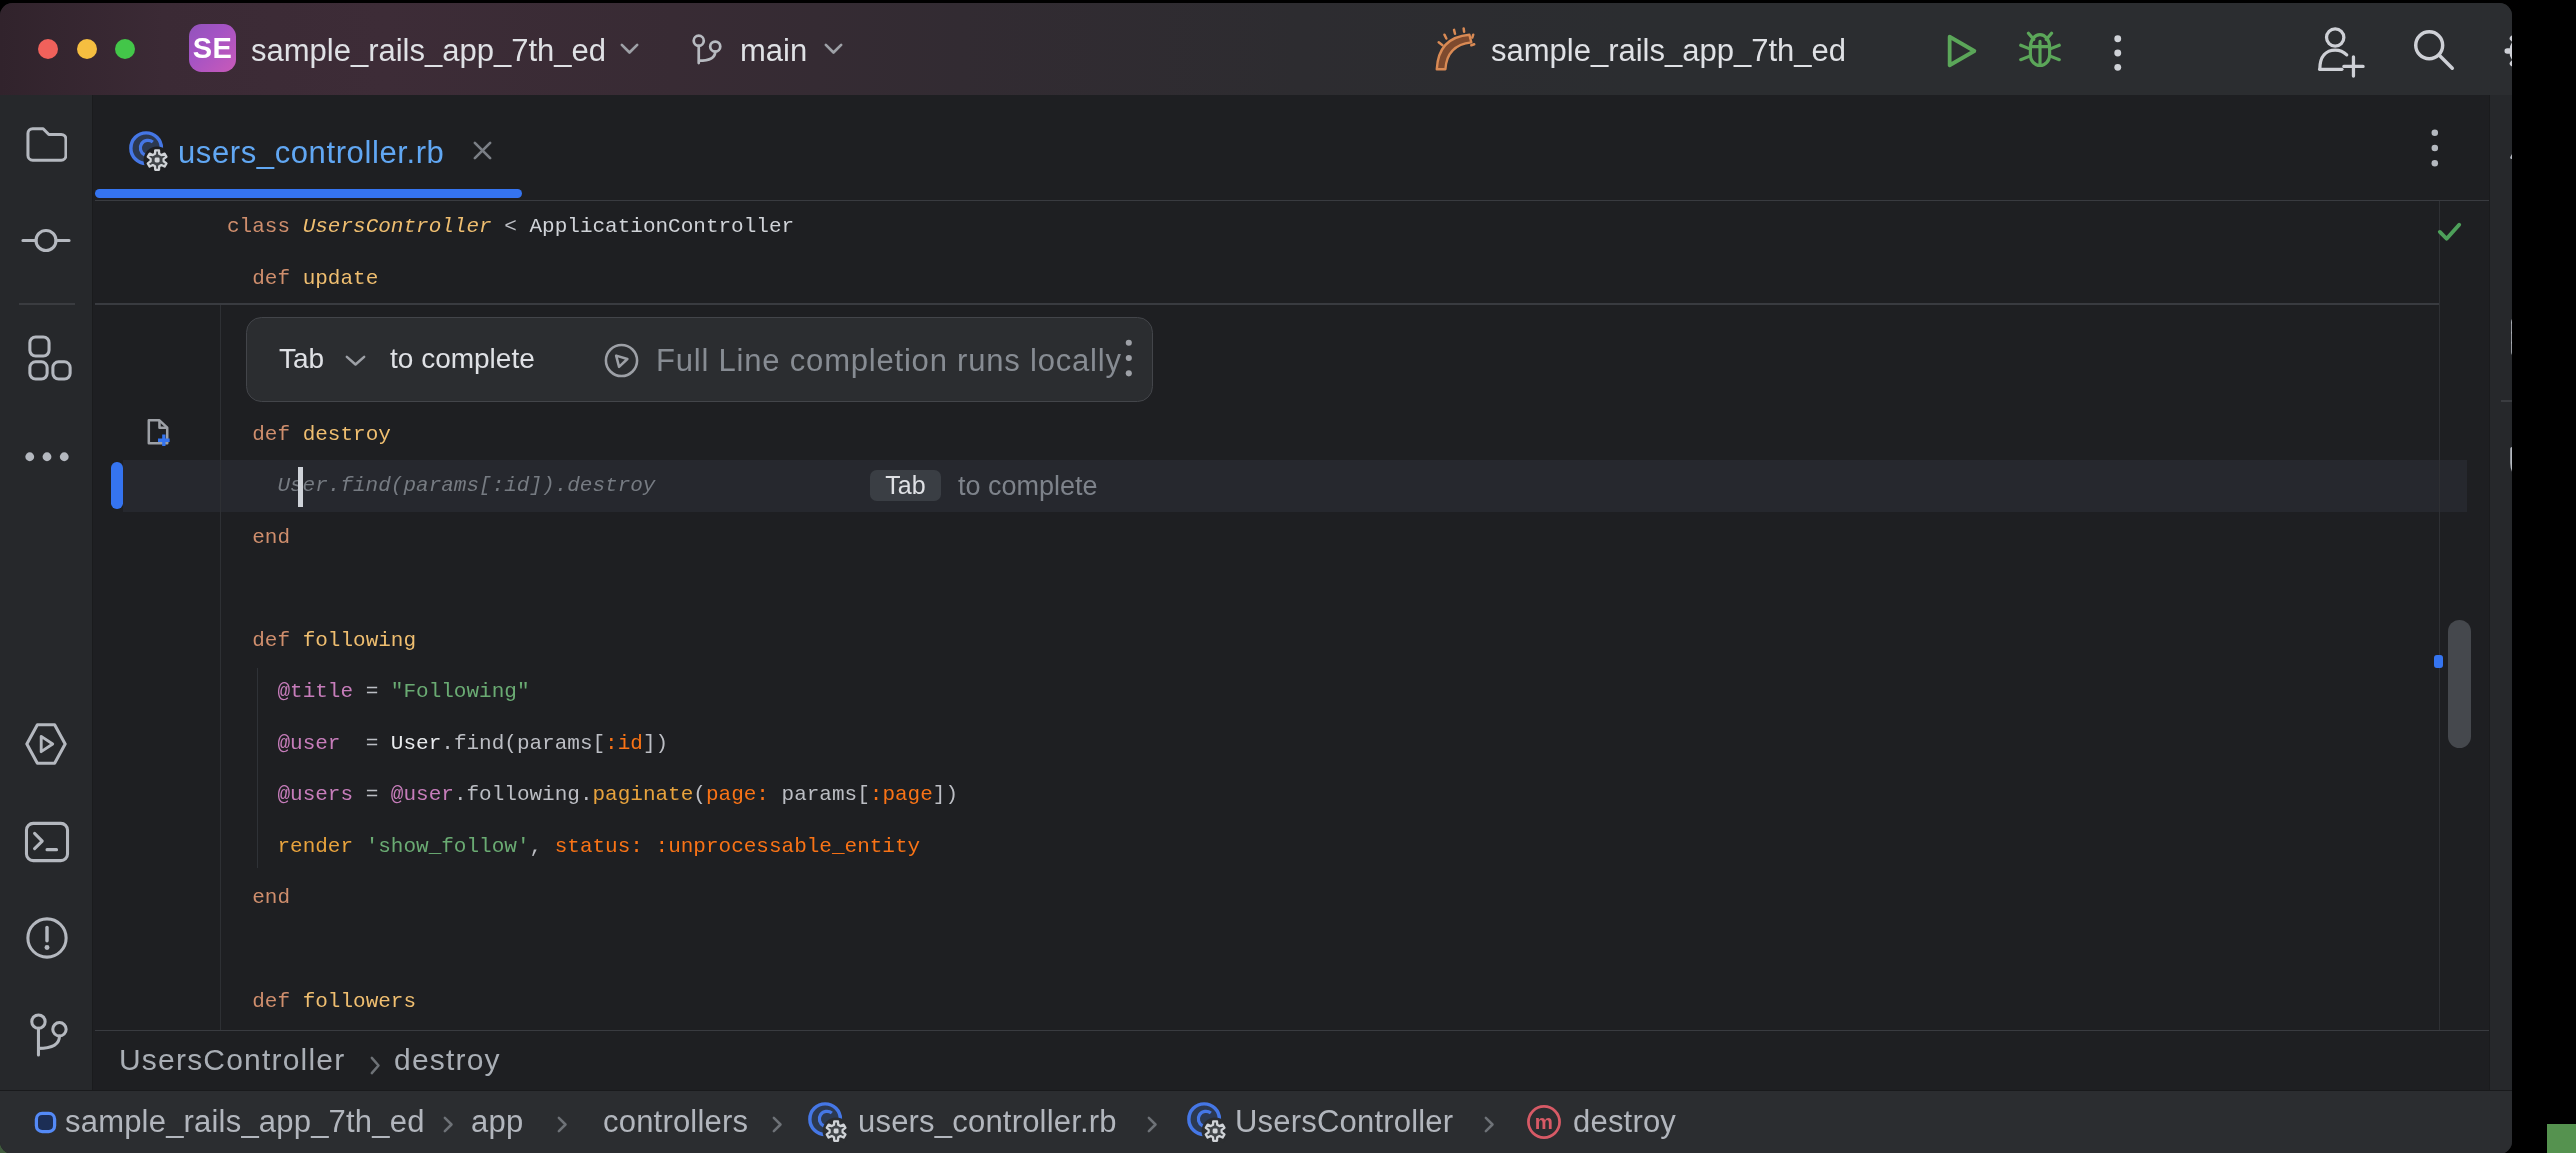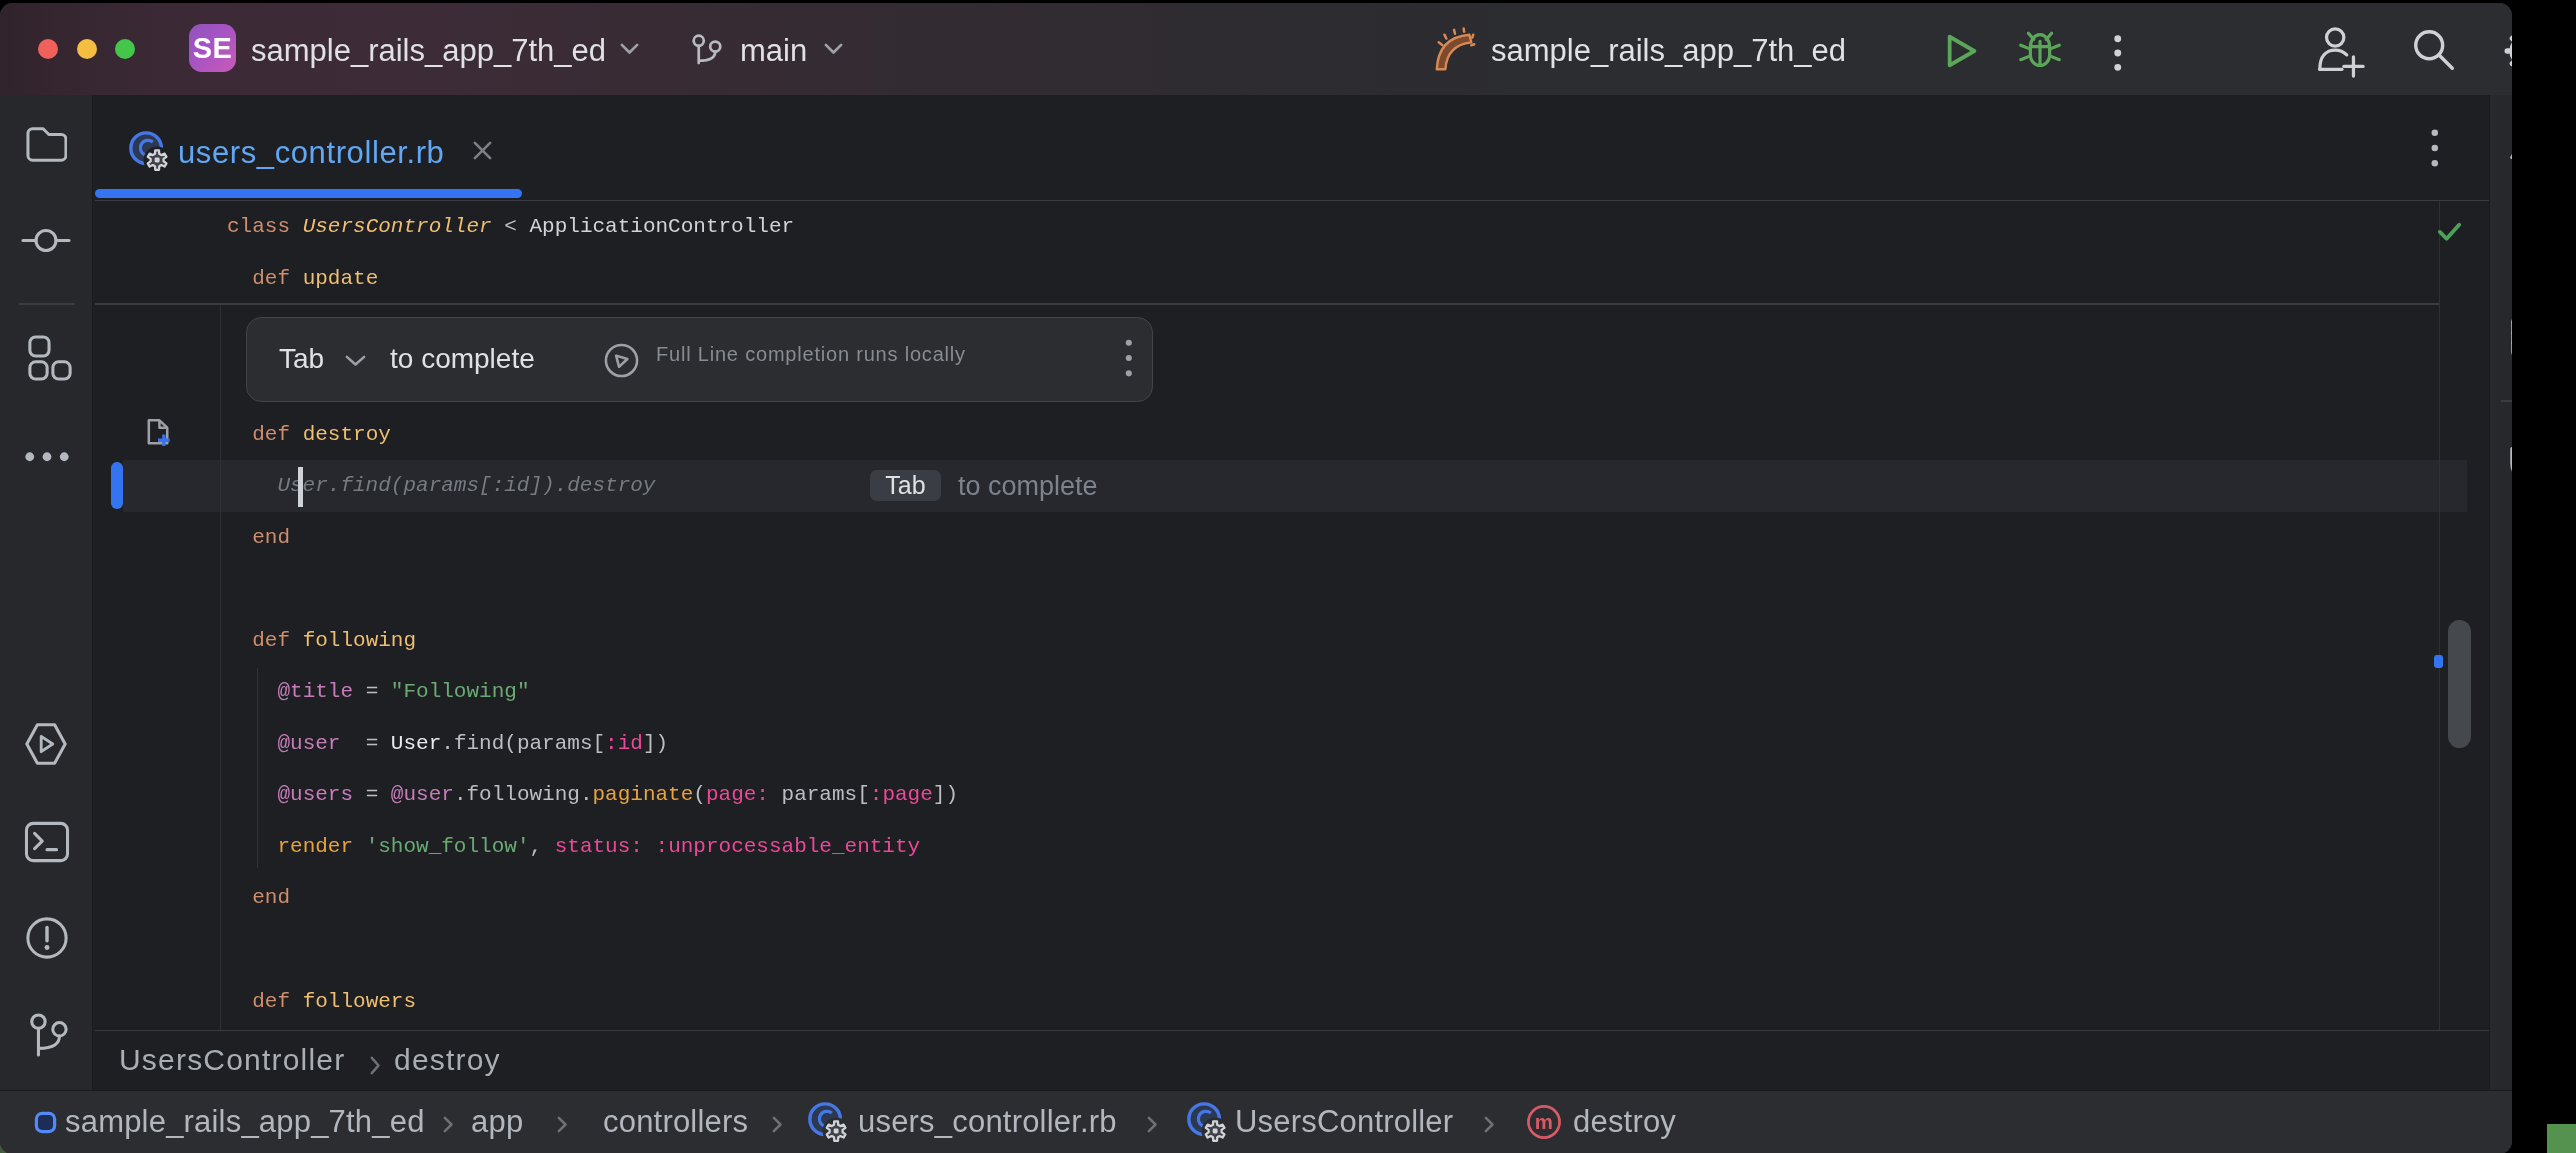--- a/index.html
+++ b/index.html
@@ -31,21 +31,21 @@
   #tabbar-border { position:absolute; left:0; top:105px; width:2394px; height:1px; background:#393b40; }
   #tab-label { position:absolute; left:83px; top:40px; font-size:31px; letter-spacing:0.6px; color:#61a7f3; }
   
   #editor { position:absolute; left:95px; top:198px; width:2394px; height:829px; background:#1e1f22; }
   .cl { position:absolute; left:132px; height:52px; line-height:52px; white-space:pre;
         font-family:"Liberation Mono", monospace; font-size:21px; color:#bcbec4; }
   .kw { color:#cf8e6d; }
   .fn { color:#efbe70; }
   .iv { color:#c77dbb; }
   .st { color:#6aab73; }
-  .sym { color:#ec4899; }
+  .sym { color:#f97316; }
   .dsl { color:#e8a33d; }
   .ghost { color:#767b82; font-style:italic; }
   #caret-band { position:absolute; left:28px; top:259px; width:2344px; height:52px; background:#26282e; }
   #sticky-sep { position:absolute; left:0; top:102px; width:2344px; height:1.9px; background:#393b40; }
   #gutter-line { position:absolute; left:125px; top:104px; width:1px; height:725px; background:#2e3034; }
   #indent-guide { position:absolute; left:162px; top:467px; width:1px; height:200px; background:#2f3237; }
   #right-sep { position:absolute; left:2344px; top:0; width:1px; height:829px; background:#2e3034; }
   
   #popup { position:absolute; left:151px; top:116px; width:907px; height:85px; border-radius:15.4px;
            background:#2b2d30; border:1.9px solid #43454a; }
@@ -265,21 +265,21 @@
     <div id="popup">
       <div class="abs" style="left:32px;top:25px;font-size:28px;color:#dfe1e5;">Tab</div>
       <svg class="abs" style="left:96px;top:35px;" width="25" height="15.4" viewBox="0 0 26 16">
         <path d="M4 4 L13 12 L22 4" fill="none" stroke="#9da0a6" stroke-width="2.6" stroke-linecap="round" stroke-linejoin="round"></path>
       </svg>
       <div class="abs" style="left:143px;top:25px;font-size:28px;color:#dfe1e5;">to complete</div>
       <svg class="abs" style="left:356px;top:24px;" width="37" height="37" viewBox="0 0 38 38">
         <circle cx="19" cy="19" r="16" fill="none" stroke="#9da0a6" stroke-width="2.6"></circle>
         <path d="M13.5 14 L25 17.5 L16.5 25.5 Z" fill="none" stroke="#9da0a6" stroke-width="2.6" stroke-linejoin="round"></path>
       </svg>
-      <div class="abs" style="left:409px;top:25px;font-size:20px;letter-spacing:0.8px;color:#878c93;text-align:center;">Full Line completion runs locally</div>
+      <div class="abs" style="left:409px;top:25px;font-size:31px;letter-spacing:0.8px;color:#878c93;text-align:center;">Full Line completion runs locally</div>
       <svg class="abs" style="left:877px;top:19px;" width="9.6" height="44" viewBox="0 0 10 46">
         <circle cx="5" cy="6" r="3.2" fill="#9da0a6"></circle>
           <circle cx="5" cy="22" r="3.2" fill="#9da0a6"></circle>
           <circle cx="5" cy="38" r="3.2" fill="#9da0a6"></circle>
       </svg>
     </div>
   </div>
   <div id="breadcrumb">
     <div class="abs" style="left:24px;top:12.5px;">UsersController</div>
     <svg class="abs" style="left:272px;top:23px;" width="15.4" height="23" viewBox="0 0 16 24">

